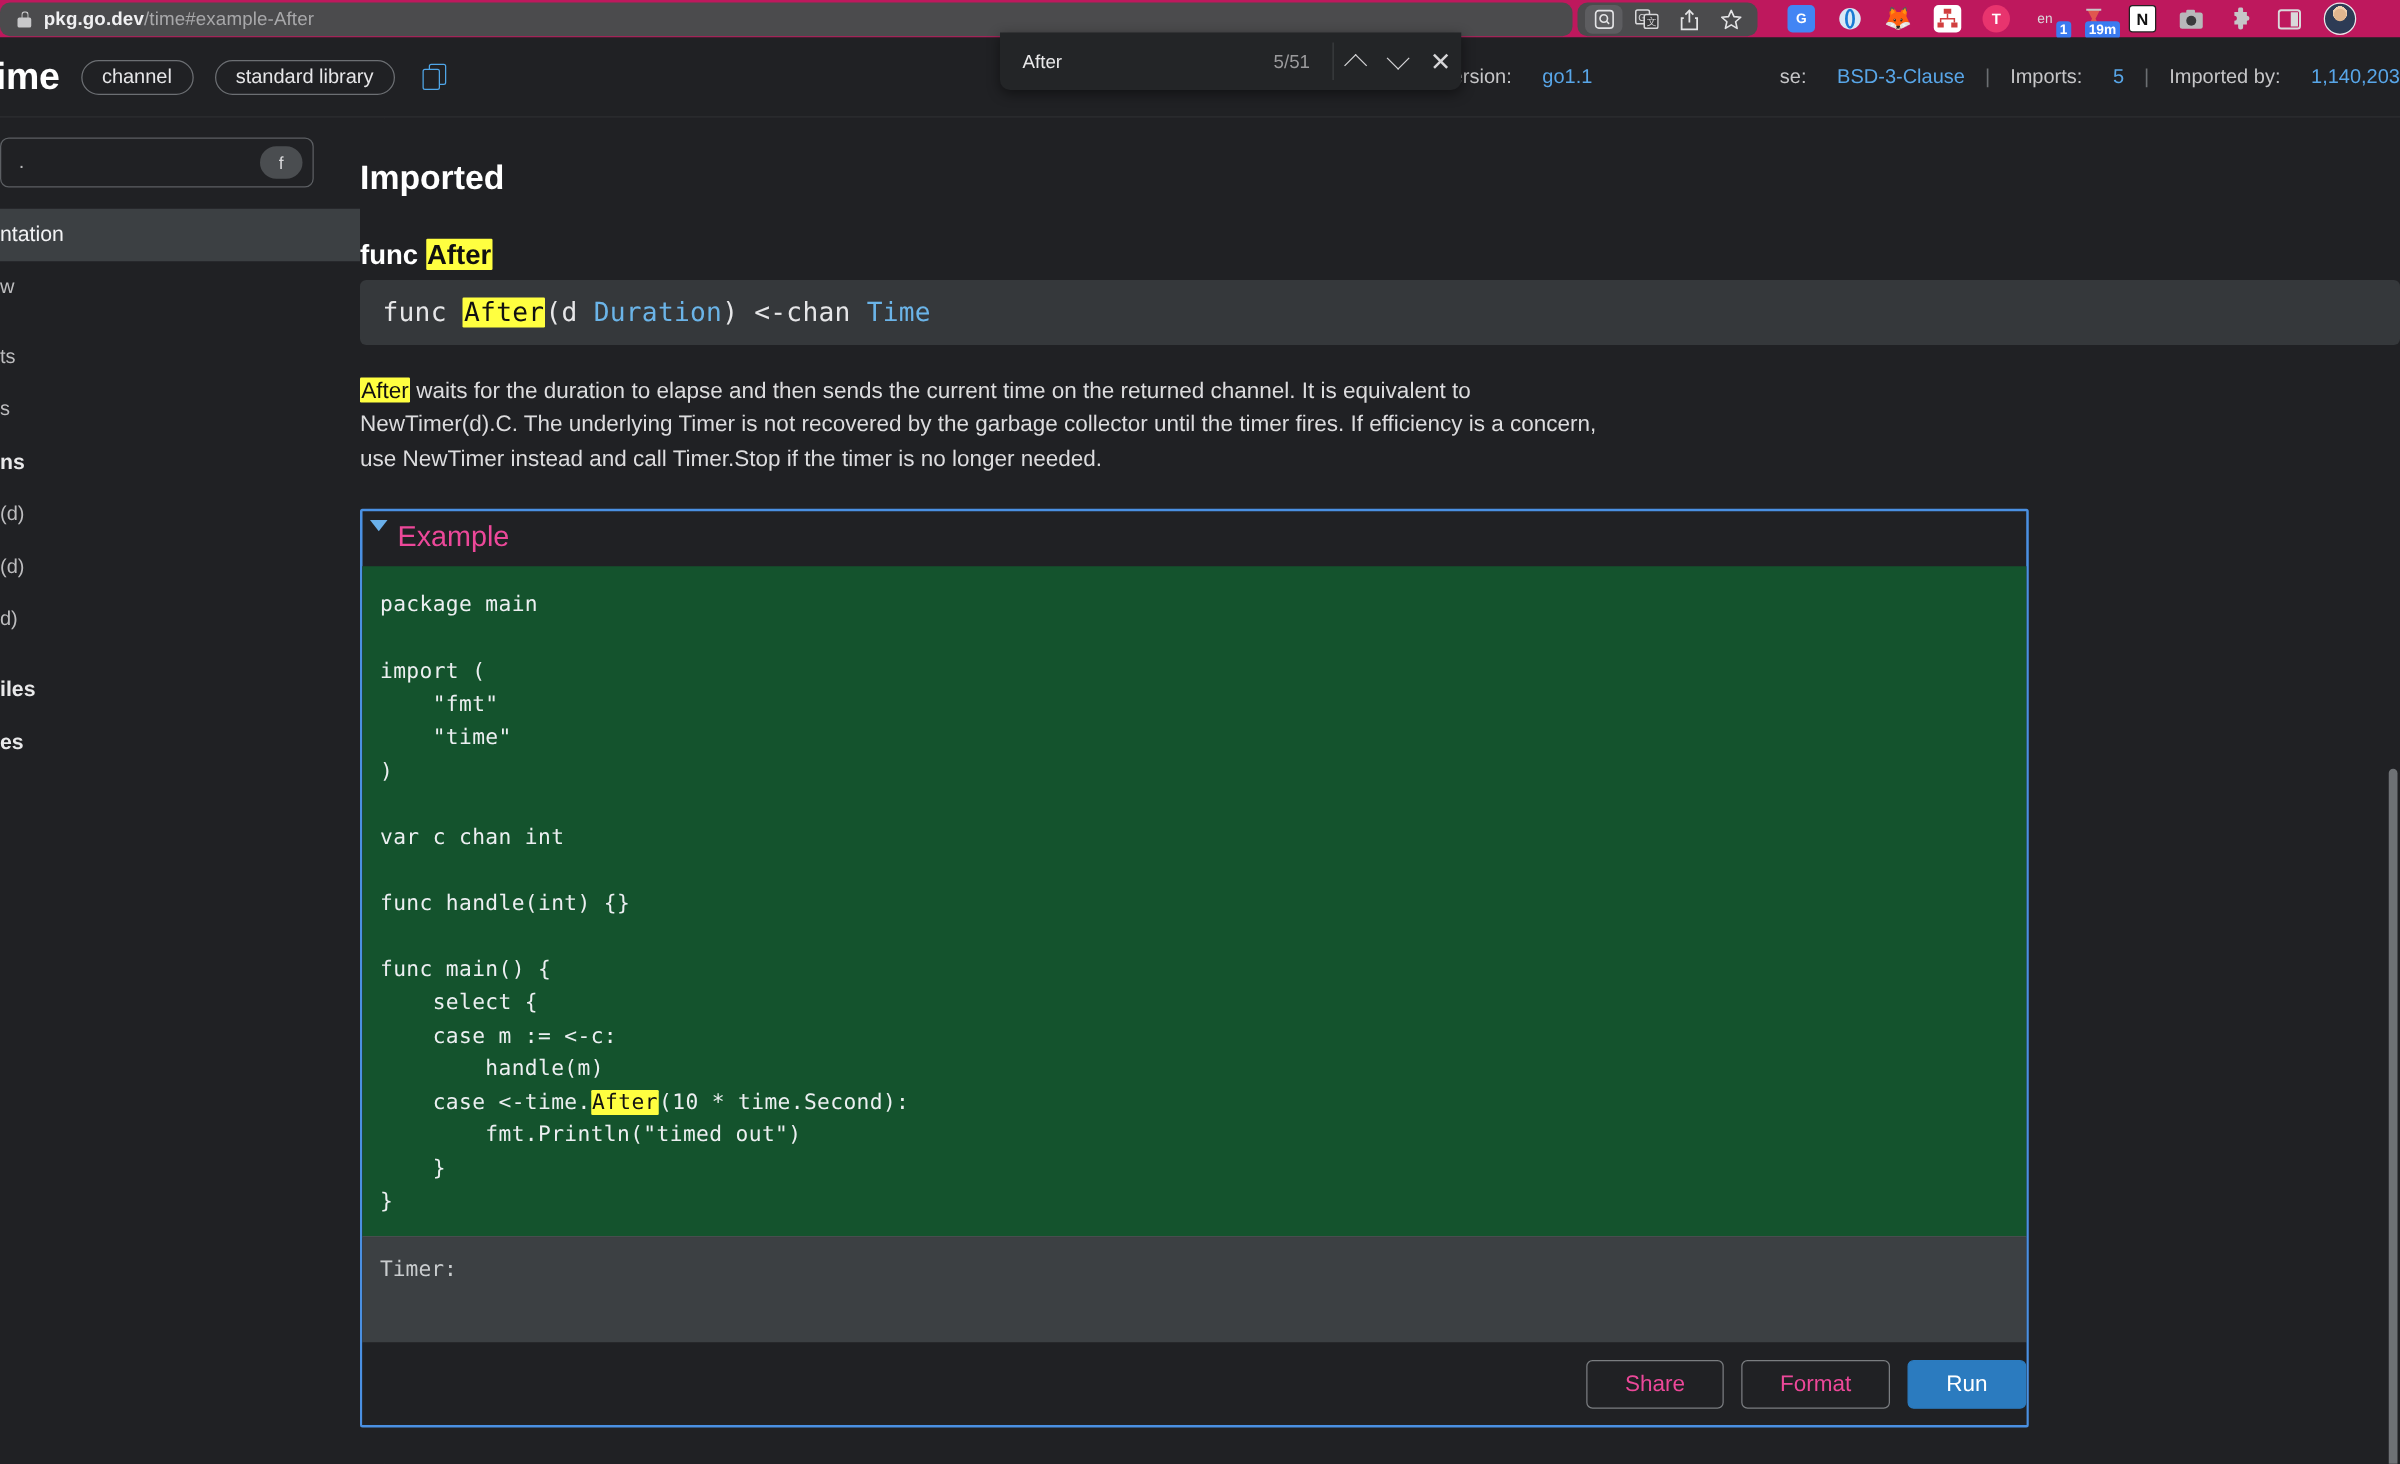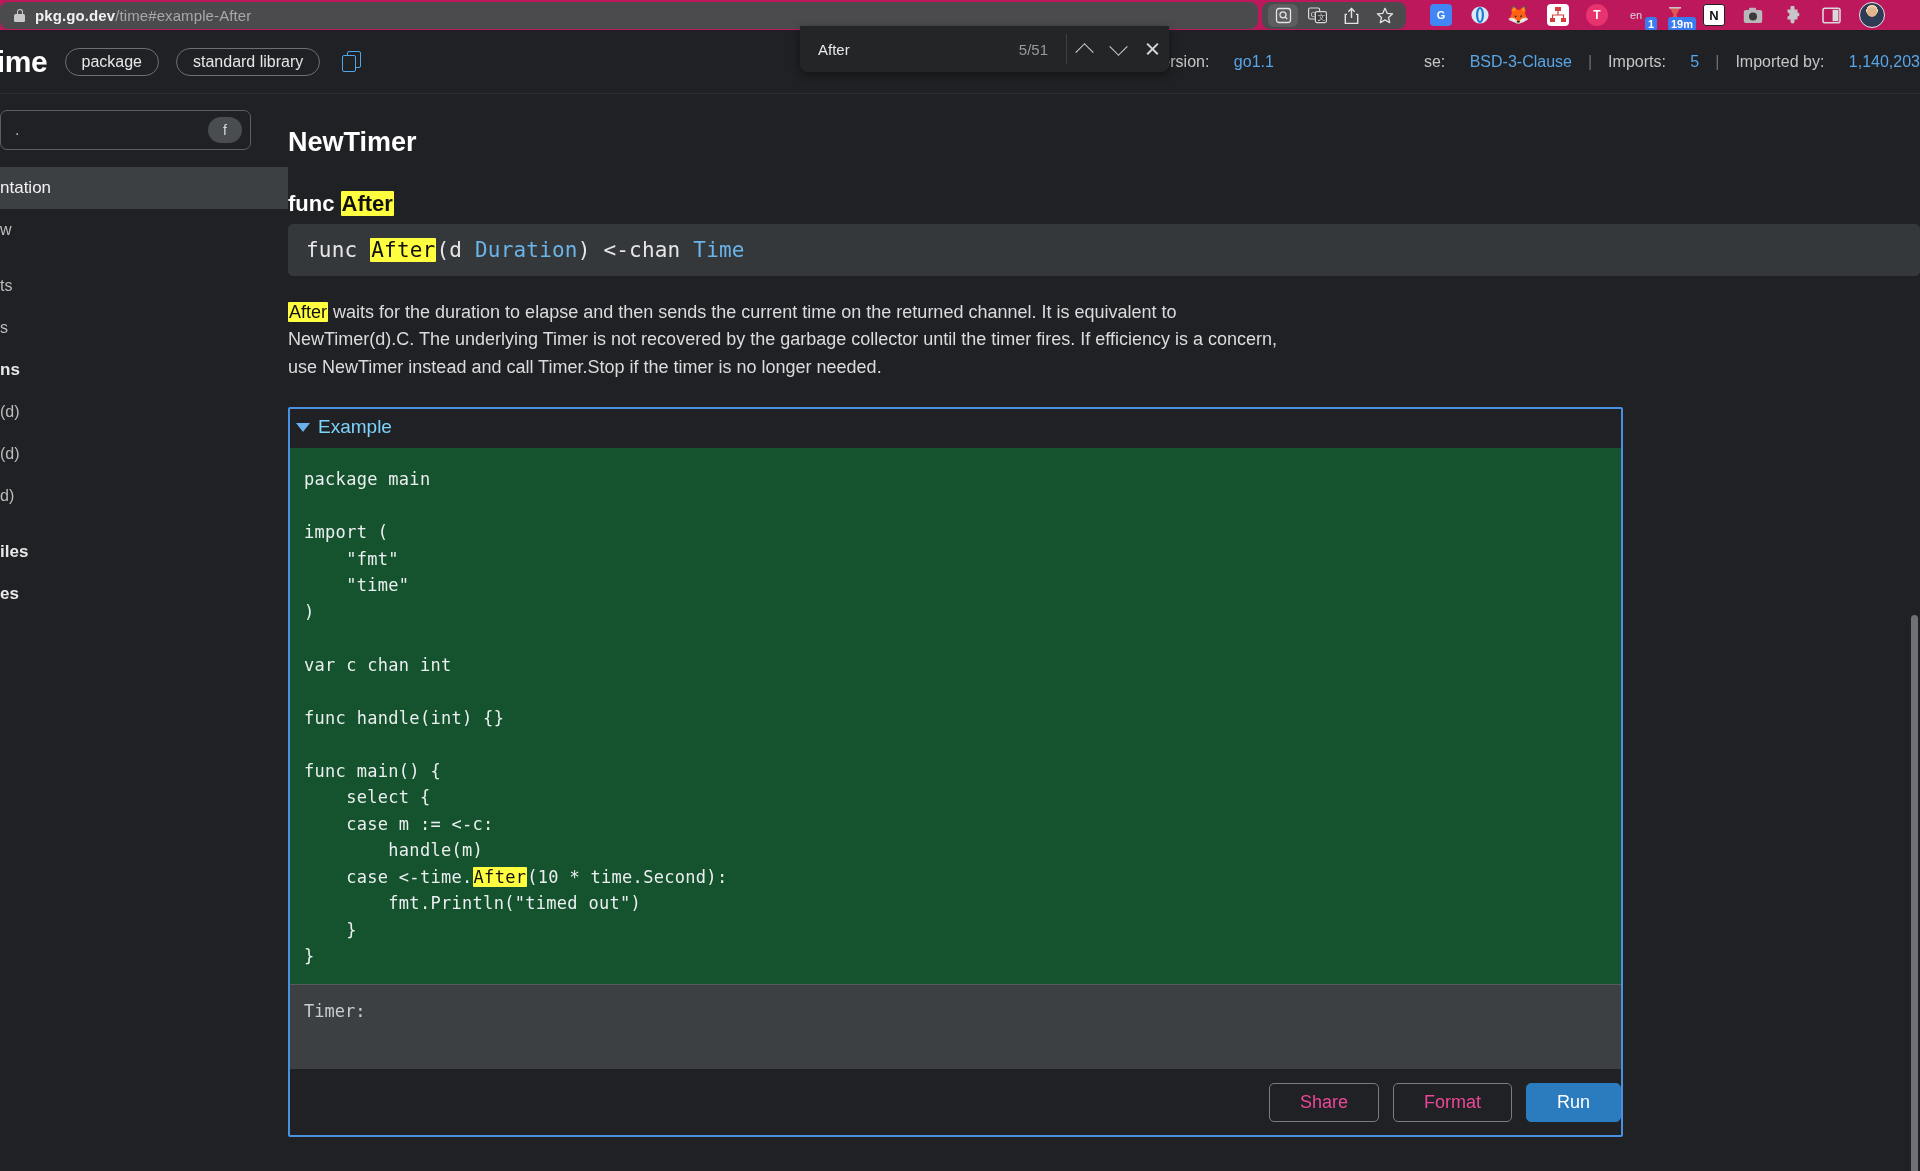--- a/index.html
+++ b/index.html
@@ -154,22 +154,22 @@
   }
   .sig .type { color: #6bb4e8; }
   .doc-para { margin-top: 23px; font-size: 18px; line-height: 1.52; color: #dcdcde; max-width: 1000px; }
 
   
   .example {
     margin-top: 26px; border: 2px solid #4a90e2; border-radius: 2px;
     background: #202124; width: 1335px;
   }
   .example-summary {
-    display: flex; align-items: center; gap: 8px;
-    padding: 7px 0 10px 4px; font-size: 19px; color: #7dd3fc;
+    display: flex; align-items: flex-start; gap: 8px;
+    padding: 7px 0 10px 4px; font-size: 23px; color: #ec4899;
   }
   .tri {
     width: 0; height: 0; border-left: 7px solid transparent; border-right: 7px solid transparent;
     border-top: 9px solid #6ab0ea; margin-left: 2px;
   }
   .example-body { background: #202124; padding: 0 0 0 0; }
   .code-area {
     background: #14532d; font-family: "DejaVu Sans Mono", monospace;
     font-size: 17px; line-height: 1.56; color: #eceff1;
     padding: 18px 0 14px 14px; white-space: pre; letter-spacing: .3px;
@@ -301,21 +301,21 @@
   <div class="find-btn">
       <span class="chev down"></span>
     </div>
   <div class="find-btn">
       <span class="xmark"></span>
     </div>
 </div>
 
 <div class="site-header">
   <span class="pkg-title">time</span>
-  <span class="pill">package</span>
+  <span class="pill">channel</span>
   <span class="pill">standard library</span>
   <span class="copy-icon">
       <i class="back"></i>
       <i class="front"></i>
     </span>
 
   <div class="hdr-meta">
     <span>Version:</span>&nbsp;
     <a href="#">go1.1</a>
     <span style="width:150px"></span>
@@ -368,21 +368,21 @@
       </div>
     <div class="side-item bold">
         <span>es</span>
       </div>
   </div>
 </div>
 
 <div class="main">
 
 
-  <div class="h-functions">NewTimer</div>
+  <div class="h-functions">Imported</div>
 
   <div class="h-func"><span>func </span><mark class="hl">After</mark></div>
 
   <div class="sig"><span>func </span><mark class="hl">After</mark><span>(d </span><span class="type">Duration</span><span>) </span><span>&lt;-chan </span><span class="type">Time</span></div>
 
   <div class="doc-para"><mark class="hl">After</mark><span> waits for the duration to elapse and then sends the current time on the returned channel. It is equivalent to NewTimer(d).C. The underlying Timer is not recovered by the garbage collector until the timer fires. If efficiency is a concern, use NewTimer instead and call Timer.Stop if the timer is no longer needed.</span></div>
 
   <div class="example">
     <div class="example-summary">
       <span class="tri"></span>

